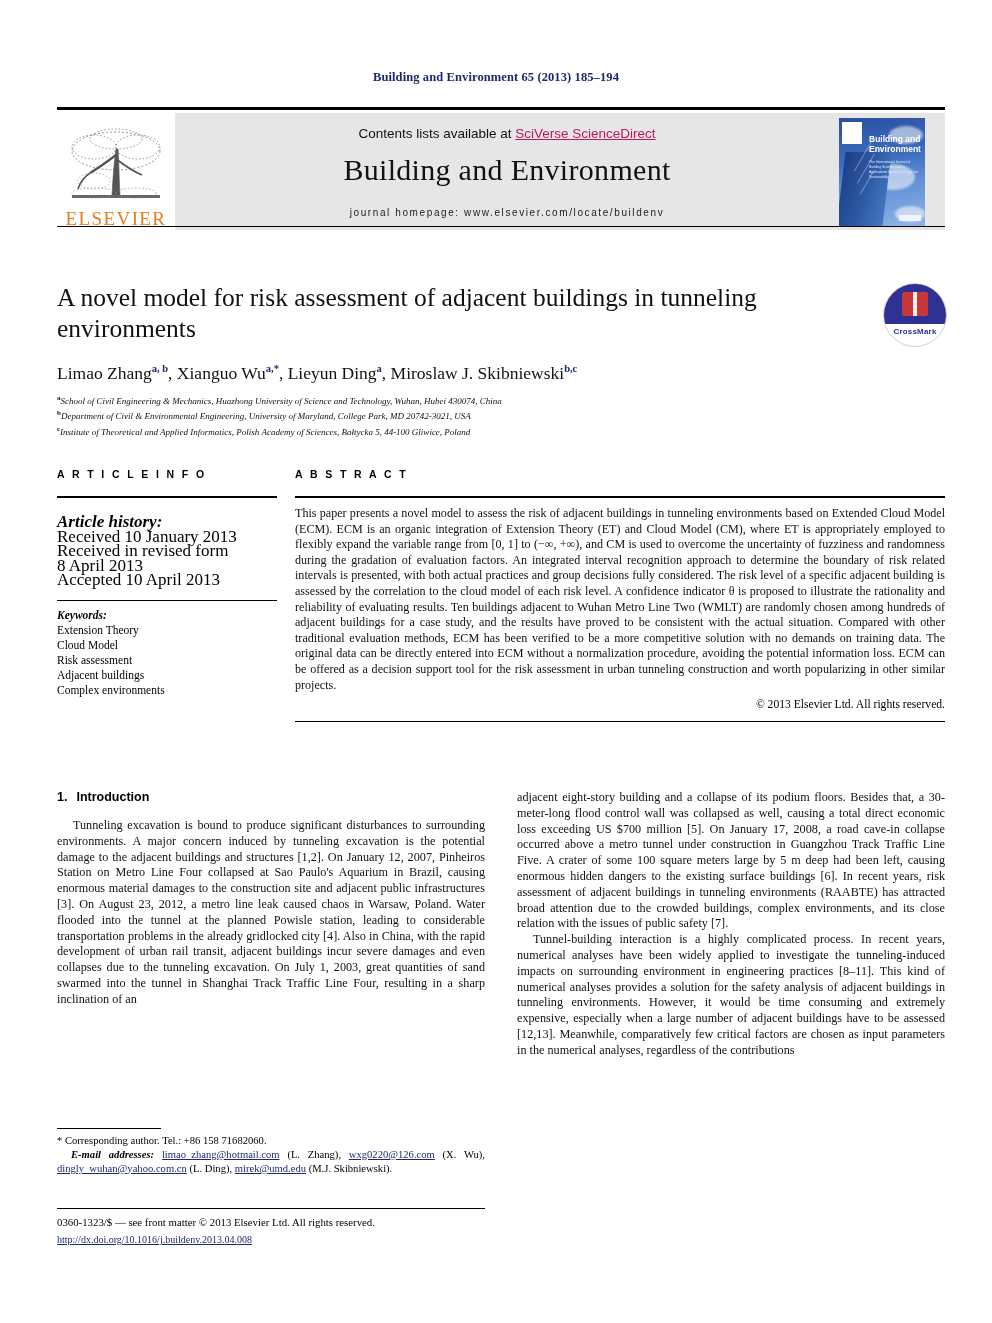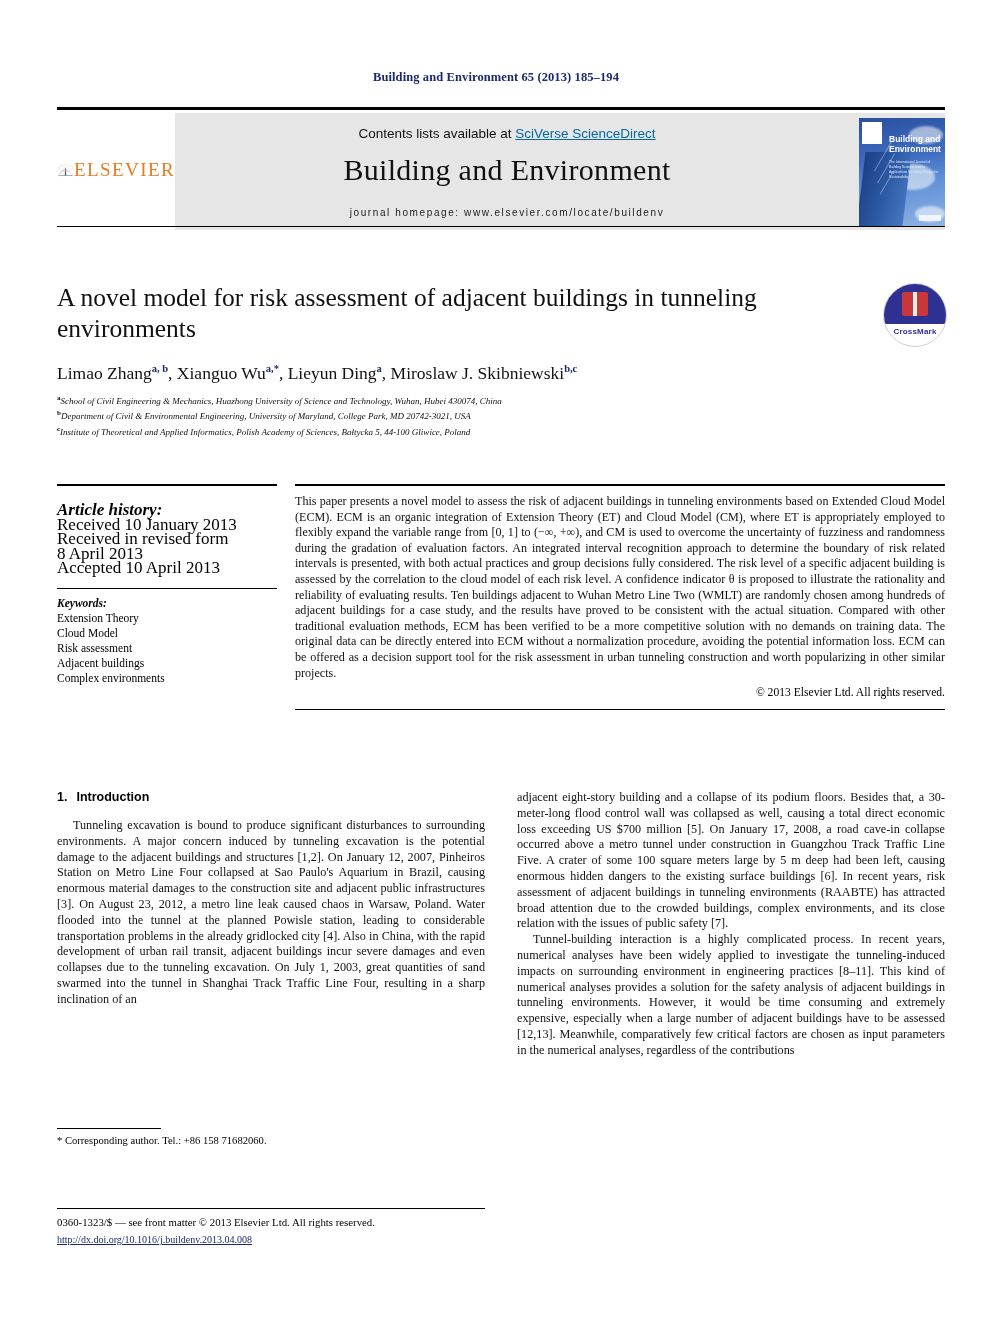--- a/index.html
+++ b/index.html
@@ -50,21 +50,21 @@
     display: flex;
     flex-direction: row;
     align-items: stretch;
   }
   .elsevier-logo {
     width: 118px;
     flex: 0 0 118px;
     background: #ffffff;
     position: relative;
     display: flex;
-    flex-direction: row;
+    flex-direction: column;
     justify-content: flex-end;
     align-items: center;
     padding-bottom: 2px;
     box-sizing: border-box;
   }
   .tree-svg { display:block; }
   .elsevier-word {
     font-family: "Liberation Serif", serif;
     font-size: 19px;
     letter-spacing: 1.4px;
@@ -77,42 +77,42 @@
     background: #e6e6e6;
     position: relative;
     text-align: center;
   }
   .contents-line {
     font-family: "Liberation Sans", sans-serif;
     font-size: 13.5px;
     color: #111;
     padding-top: 13px;
   }
-  .sciverse-link { color: #0369a1; }
+  .sciverse-link { color: #be185d; }
   .journal-title {
     font-family: "Liberation Serif", serif;
     font-size: 30px;
     color: #111;
     padding-top: 12px;
     letter-spacing: 0.3px;
   }
   .homepage-line {
     font-family: "Liberation Sans", sans-serif;
     font-size: 10px;
     color: #222;
     letter-spacing: 1.6px;
     padding-top: 20px;
   }
   .cover-thumb {
     flex: 0 0 106px;
     width: 106px;
     background: #e6e6e6;
     display: flex;
     align-items: center;
-    justify-content: flex-end;
+    justify-content: flex-start;
   }
   .cover-card {
     width: 86px;
     height: 108px;
     position: relative;
     overflow: hidden;
     background: linear-gradient(170deg,#2b4f9e 0%,#3d6cc0 38%,#5f8fd6 60%,#8fb4e4 100%);
   }
   .cover-cloud {
     position: absolute;
@@ -495,20 +495,24 @@
       <span><span>Limao Zhang</span><sup class="aff-sup">a, b</sup></span><span>, </span><span><span>Xianguo Wu</span><sup class="aff-sup">a,*</sup></span><span>, </span><span><span>Lieyun Ding</span><sup class="aff-sup">a</sup></span><span>, </span><span><span>Miroslaw J. Skibniewski</span><sup class="aff-sup">b,c</sup></span>
     </div>
     <div class="affiliations">
       <div class="aff-line"><sup class="aff-mark">a</sup><span>School of Civil Engineering &amp; Mechanics, Huazhong University of Science and Technology, Wuhan, Hubei 430074, China</span></div>
       <div class="aff-line"><sup class="aff-mark">b</sup><span>Department of Civil &amp; Environmental Engineering, University of Maryland, College Park, MD 20742-3021, USA</span></div>
       <div class="aff-line"><sup class="aff-mark">c</sup><span>Institute of Theoretical and Applied Informatics, Polish Academy of Sciences, Bałtycka 5, 44-100 Gliwice, Poland</span></div>
     </div>
   </div>
 
   <div class="info-abstract">
+    <div class="section-heads">
+      <div class="head-info">A R T I C L E  I N F O</div>
+      <div class="head-abs">A B S T R A C T</div>
+    </div>
     <div class="body-cols">
       <div class="col-info">
         <div class="rule-thick"></div>
         <div class="hist-box">
           <div class="hist-title">Article history:</div>
           <div>Received 10 January 2013</div>
           <div>Received in revised form</div>
           <div>8 April 2013</div>
           <div>Accepted 10 April 2013</div>
         </div>
@@ -542,20 +546,31 @@
       <p class="para" style="text-indent:0">adjacent eight-story building and a collapse of its podium floors. Besides that, a 30-meter-long flood control wall was collapsed as well, causing a total direct economic loss exceeding US $700 million [5]. On January 17, 2008, a road cave-in collapse occurred above a metro tunnel under construction in Guangzhou Track Traffic Line Five. A crater of some 100 square meters large by 5 m deep had been left, causing enormous hidden dangers to the existing surface buildings [6]. In recent years, risk assessment of adjacent buildings in tunneling environments (RAABTE) has attracted broad attention due to the crowded buildings, complex environments, and its close relation with the issues of public safety [7].</p>
       <p class="para">Tunnel-building interaction is a highly complicated process. In recent years, numerical analyses have been widely applied to investigate the tunneling-induced impacts on surrounding environment in engineering practices [8–11]. This kind of numerical analyses provides a solution for the safety analysis of adjacent buildings in tunneling environments. However, it would be time consuming and extremely expensive, especially when a large number of adjacent buildings have to be assessed [12,13]. Meanwhile, comparatively few critical factors are chosen as input parameters in the numerical analyses, regardless of the contributions</p>
     </div>
   </div>
 
   <div class="footnote">
     <div class="fn-rule"></div>
     <div class="fn-text">
       <span class="fn-star">* Corresponding author. Tel.: +86 158 71682060.</span>
     </div>
+    <div class="fn-text" style="text-indent:14px">
+      <span class="fn-italic">E-mail addresses:</span>
+      <a class="mailto" href="#">limao_zhang@hotmail.com</a>
+      <span>(L. Zhang)</span>,
+      <a class="mailto" href="#">wxg0220@126.com</a>
+      <span>(X. Wu)</span>,
+      <a class="mailto" href="#">dingly_wuhan@yahoo.com.cn</a>
+      <span>(L. Ding)</span>,
+      <a class="mailto" href="#">mirek@umd.edu</a>
+      <span>(M.J. Skibniewski)</span>.
+    </div>
   </div>
 
   <div class="footer">
     <div class="footer-rule"></div>
     <div class="footer-line1">0360-1323/$ — see front matter © 2013 Elsevier Ltd. All rights reserved.</div>
     <a class="footer-doi" href="#">http://dx.doi.org/10.1016/j.buildenv.2013.04.008</a>
   </div>
 
 </div>
 

